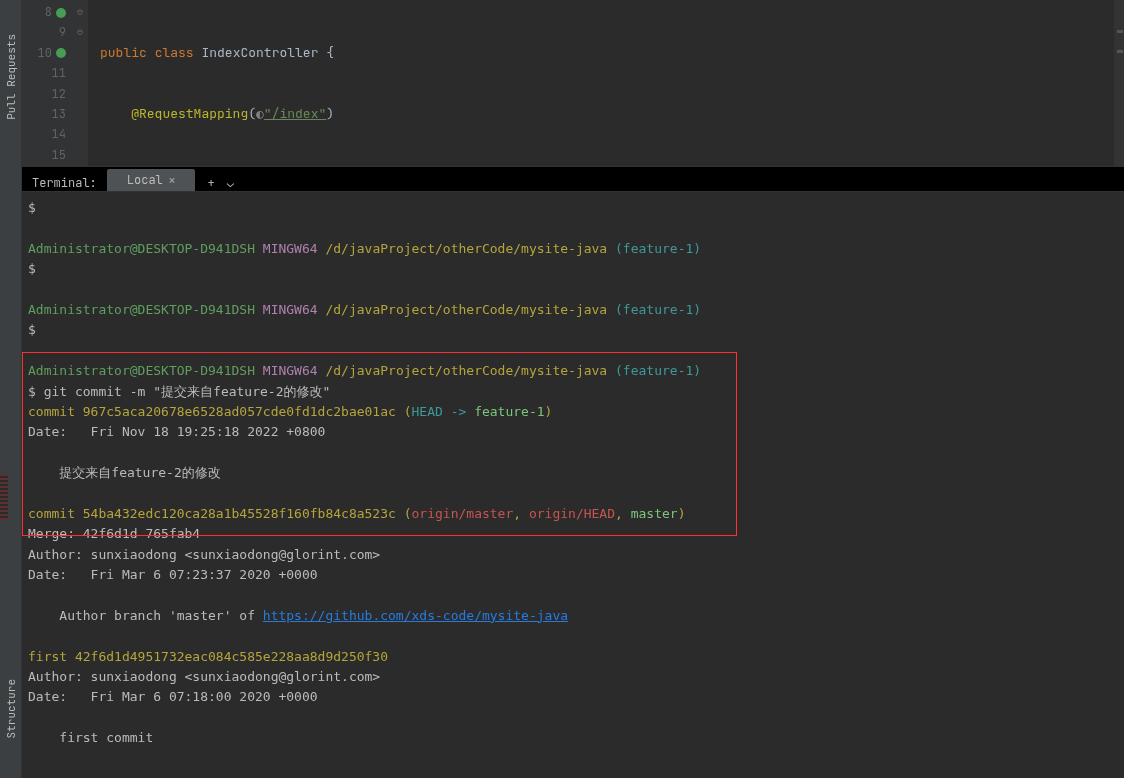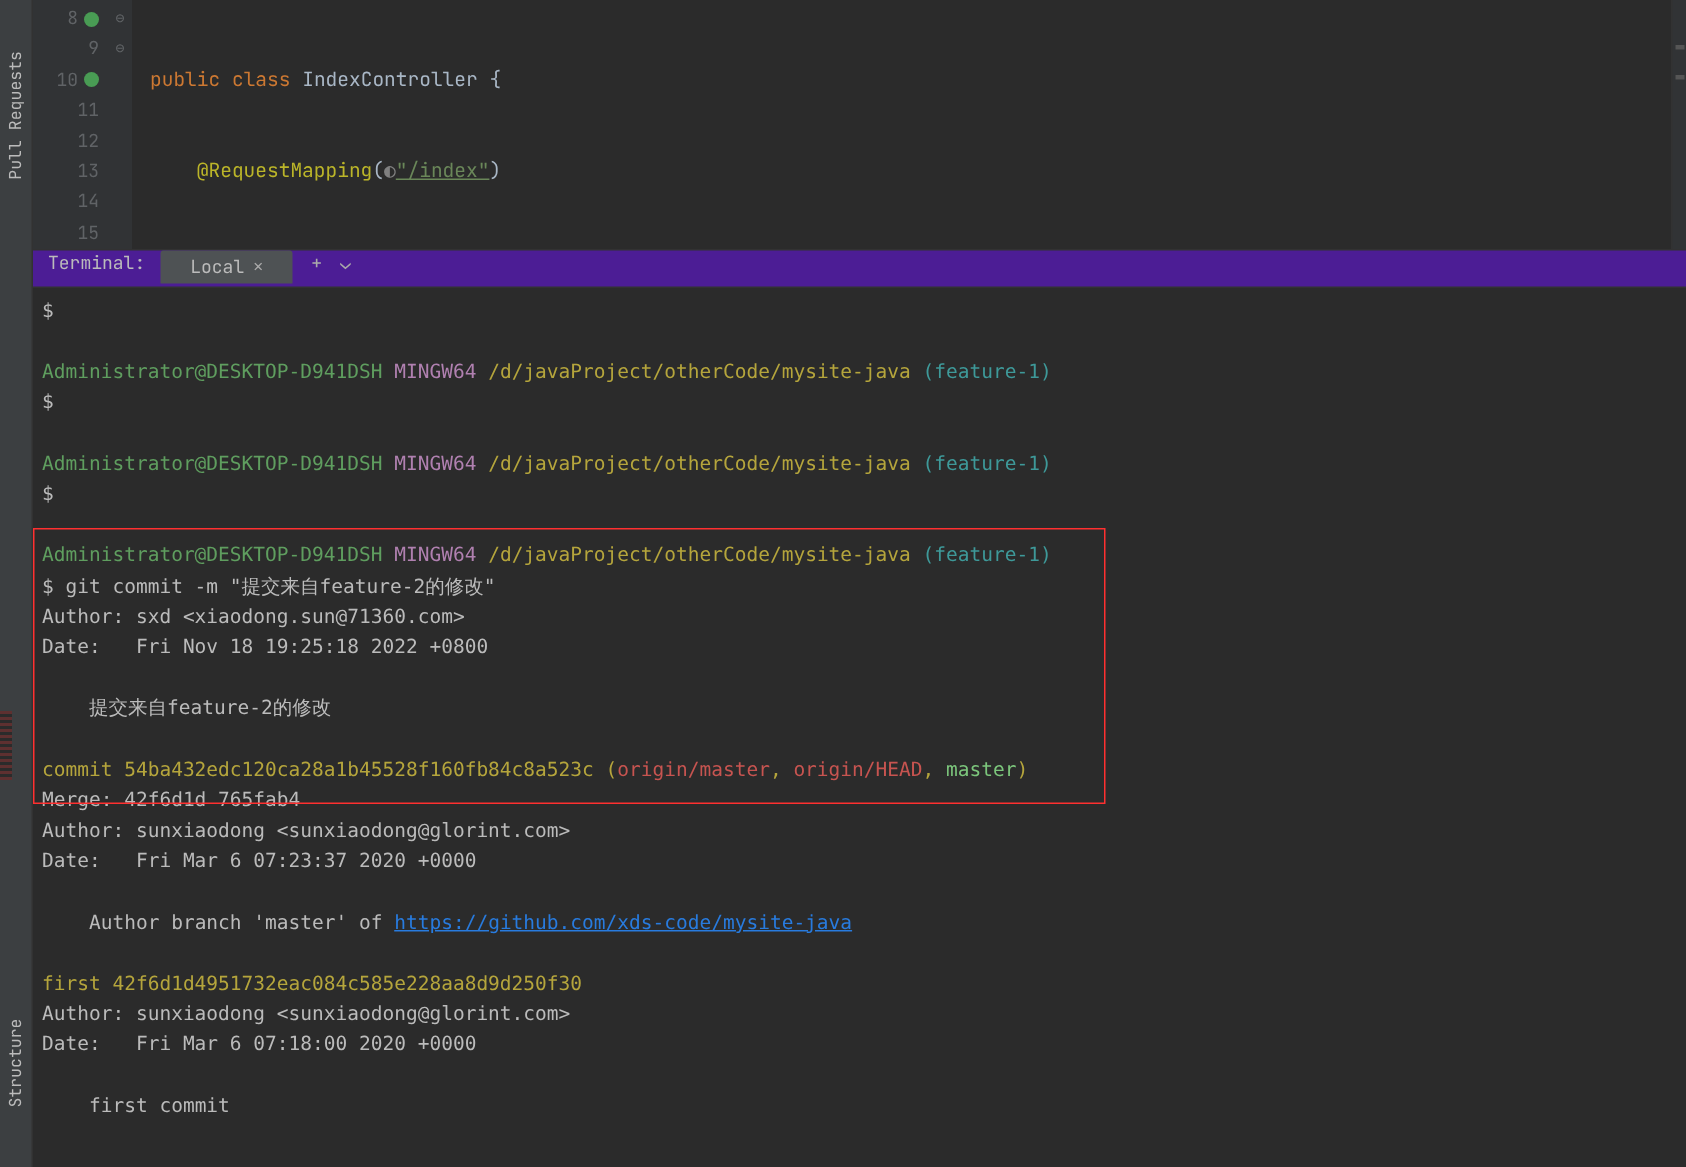--- a/index.html
+++ b/index.html
@@ -68,22 +68,22 @@
   }
   .code-line { height:20.4px; padding-left:12px; }
   .kw { color:#cc7832; }
   .cls { color:#a9b7c6;margin-top:44px; }
   .ann { color:#bbb529; }
   .str { color:#6a8759; }
   .dim { color:#808080; }
 
   .terminal-header {
     position:absolute; left:22px; top:166px; right:0; height:26px;
-    background:#4c1d95; border-top:1px solid #323232; border-bottom:1px solid #323232;
-    display:flex; align-items:flex-start; font-size:12px; color:#bbb;
+    background:#000000; border-top:1px solid #323232; border-bottom:1px solid #323232;
+    display:flex; align-items:flex-end; font-size:12px; color:#bbb;
   }
   .term-title { padding:0 10px; }
   .tab {
     background:#4e5254; padding:3px 20px; border-radius:2px 2px 0 0;
     display:flex; align-items:center; gap:6px; cursor:pointer;
   }
   .tab-close { color:#aaa; font-size:11px; cursor:pointer; }
   .term-toolbar { margin-left:12px; display:flex; gap:12px; color:#aaa; }
   .term-toolbar span { cursor:pointer; }
 
@@ -179,21 +179,21 @@
   <div class="t-line t-white">$</div>
   <div class="t-line"></div>
   <div class="t-line"><span class="t-green">Administrator@DESKTOP-D941DSH</span> <span class="t-purple">MINGW64</span> <span class="t-yellow">/d/javaProject/otherCode/mysite-java</span> <span class="t-cyan">(feature-1)</span></div>
   <div class="t-line t-white">$</div>
   <div class="t-line"></div>
   <div class="t-line"><span class="t-green">Administrator@DESKTOP-D941DSH</span> <span class="t-purple">MINGW64</span> <span class="t-yellow">/d/javaProject/otherCode/mysite-java</span> <span class="t-cyan">(feature-1)</span></div>
   <div class="t-line t-white">$</div>
   <div class="t-line"></div>
   <div class="t-line"><span class="t-green">Administrator@DESKTOP-D941DSH</span> <span class="t-purple">MINGW64</span> <span class="t-yellow">/d/javaProject/otherCode/mysite-java</span> <span class="t-cyan">(feature-1)</span></div>
   <div class="t-line t-white">$ git commit -m "提交来自feature-2的修改"</div>
-  <div class="t-line t-white">Author: sxd &lt;xiaodong.sun@71360.com&gt;</div>
+  <div class="t-line"><span class="t-yellow">commit 967c5aca20678e6528ad057cde0fd1dc2bae01ac</span><span class="t-yellow"> (</span><span class="t-cyan">HEAD -&gt; </span><span class="t-lime">feature-1</span><span class="t-yellow">)</span></div>
   <div class="t-line t-white">Date:   Fri Nov 18 19:25:18 2022 +0800</div>
   <div class="t-line"></div>
   <div class="t-line t-white">    提交来自feature-2的修改</div>
   <div class="t-line"></div>
   <div class="t-line"><span class="t-yellow">commit 54ba432edc120ca28a1b45528f160fb84c8a523c</span><span class="t-yellow"> (</span><span class="t-red">origin/master</span><span class="t-yellow">, </span><span class="t-red">origin/HEAD</span><span class="t-yellow">, </span><span class="t-lime">master</span><span class="t-yellow">)</span></div>
   <div class="t-line t-white">Merge: 42f6d1d 765fab4</div>
   <div class="t-line t-white">Author: sunxiaodong &lt;sunxiaodong@glorint.com&gt;</div>
   <div class="t-line t-white">Date:   Fri Mar 6 07:23:37 2020 +0000</div>
   <div class="t-line"></div>
   <div class="t-line"><span class="t-white">    Author branch 'master' of </span><span class="t-link">https://github.com/xds-code/mysite-java</span></div>

